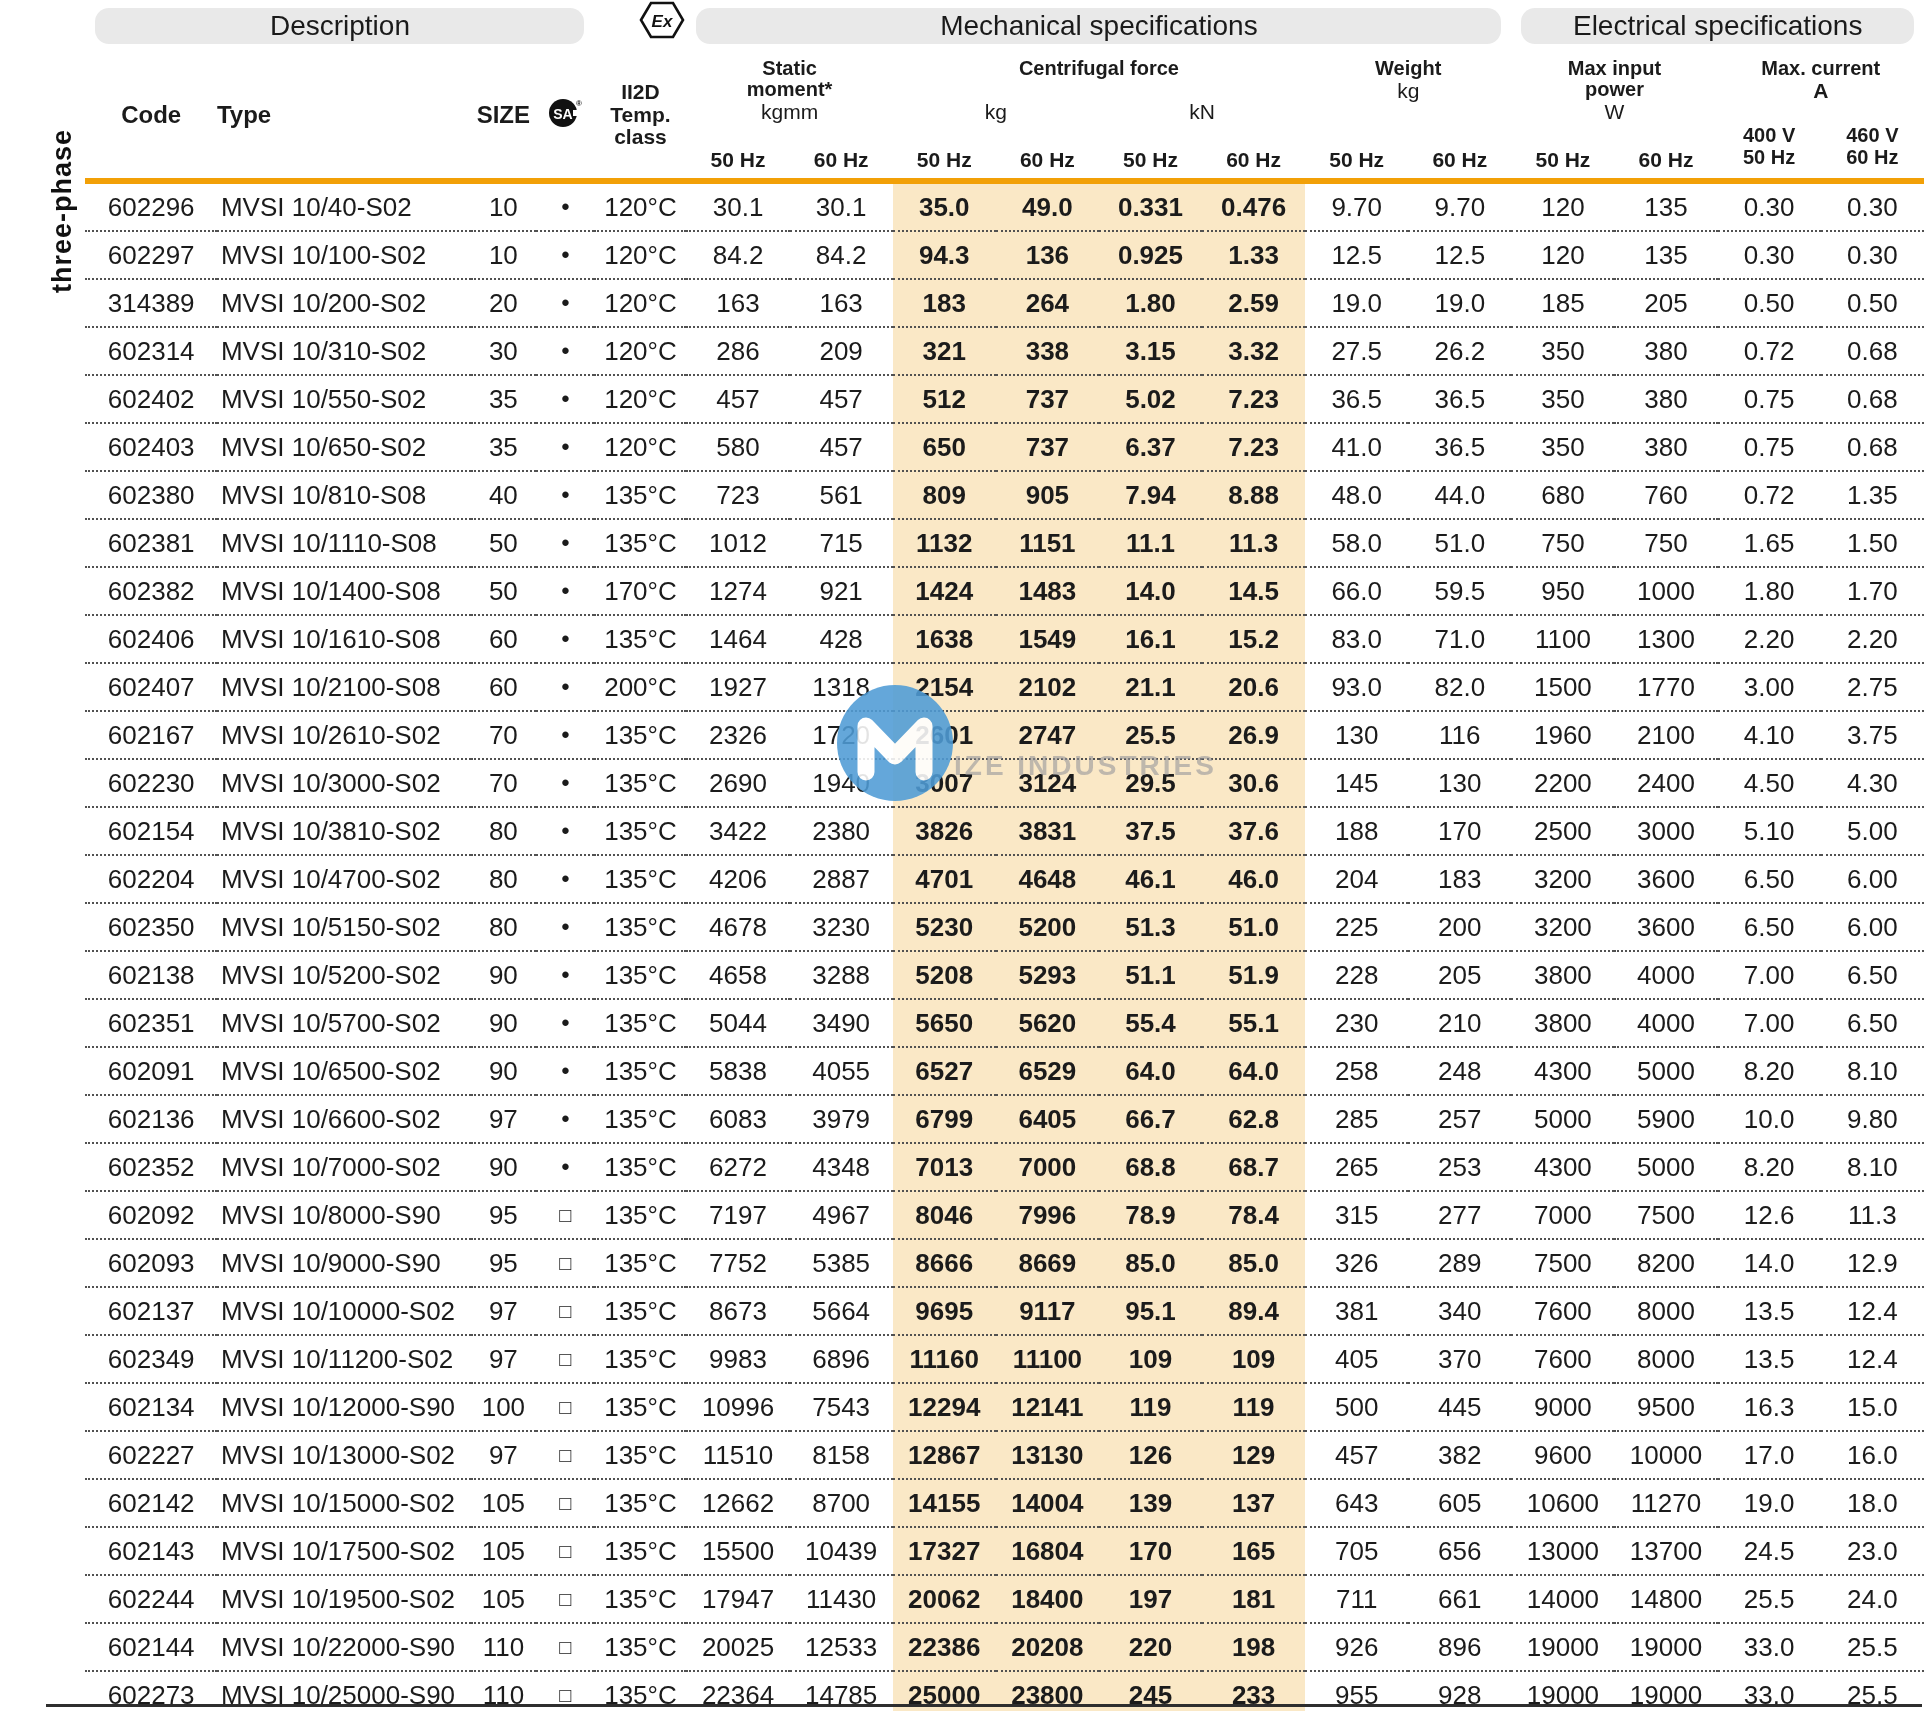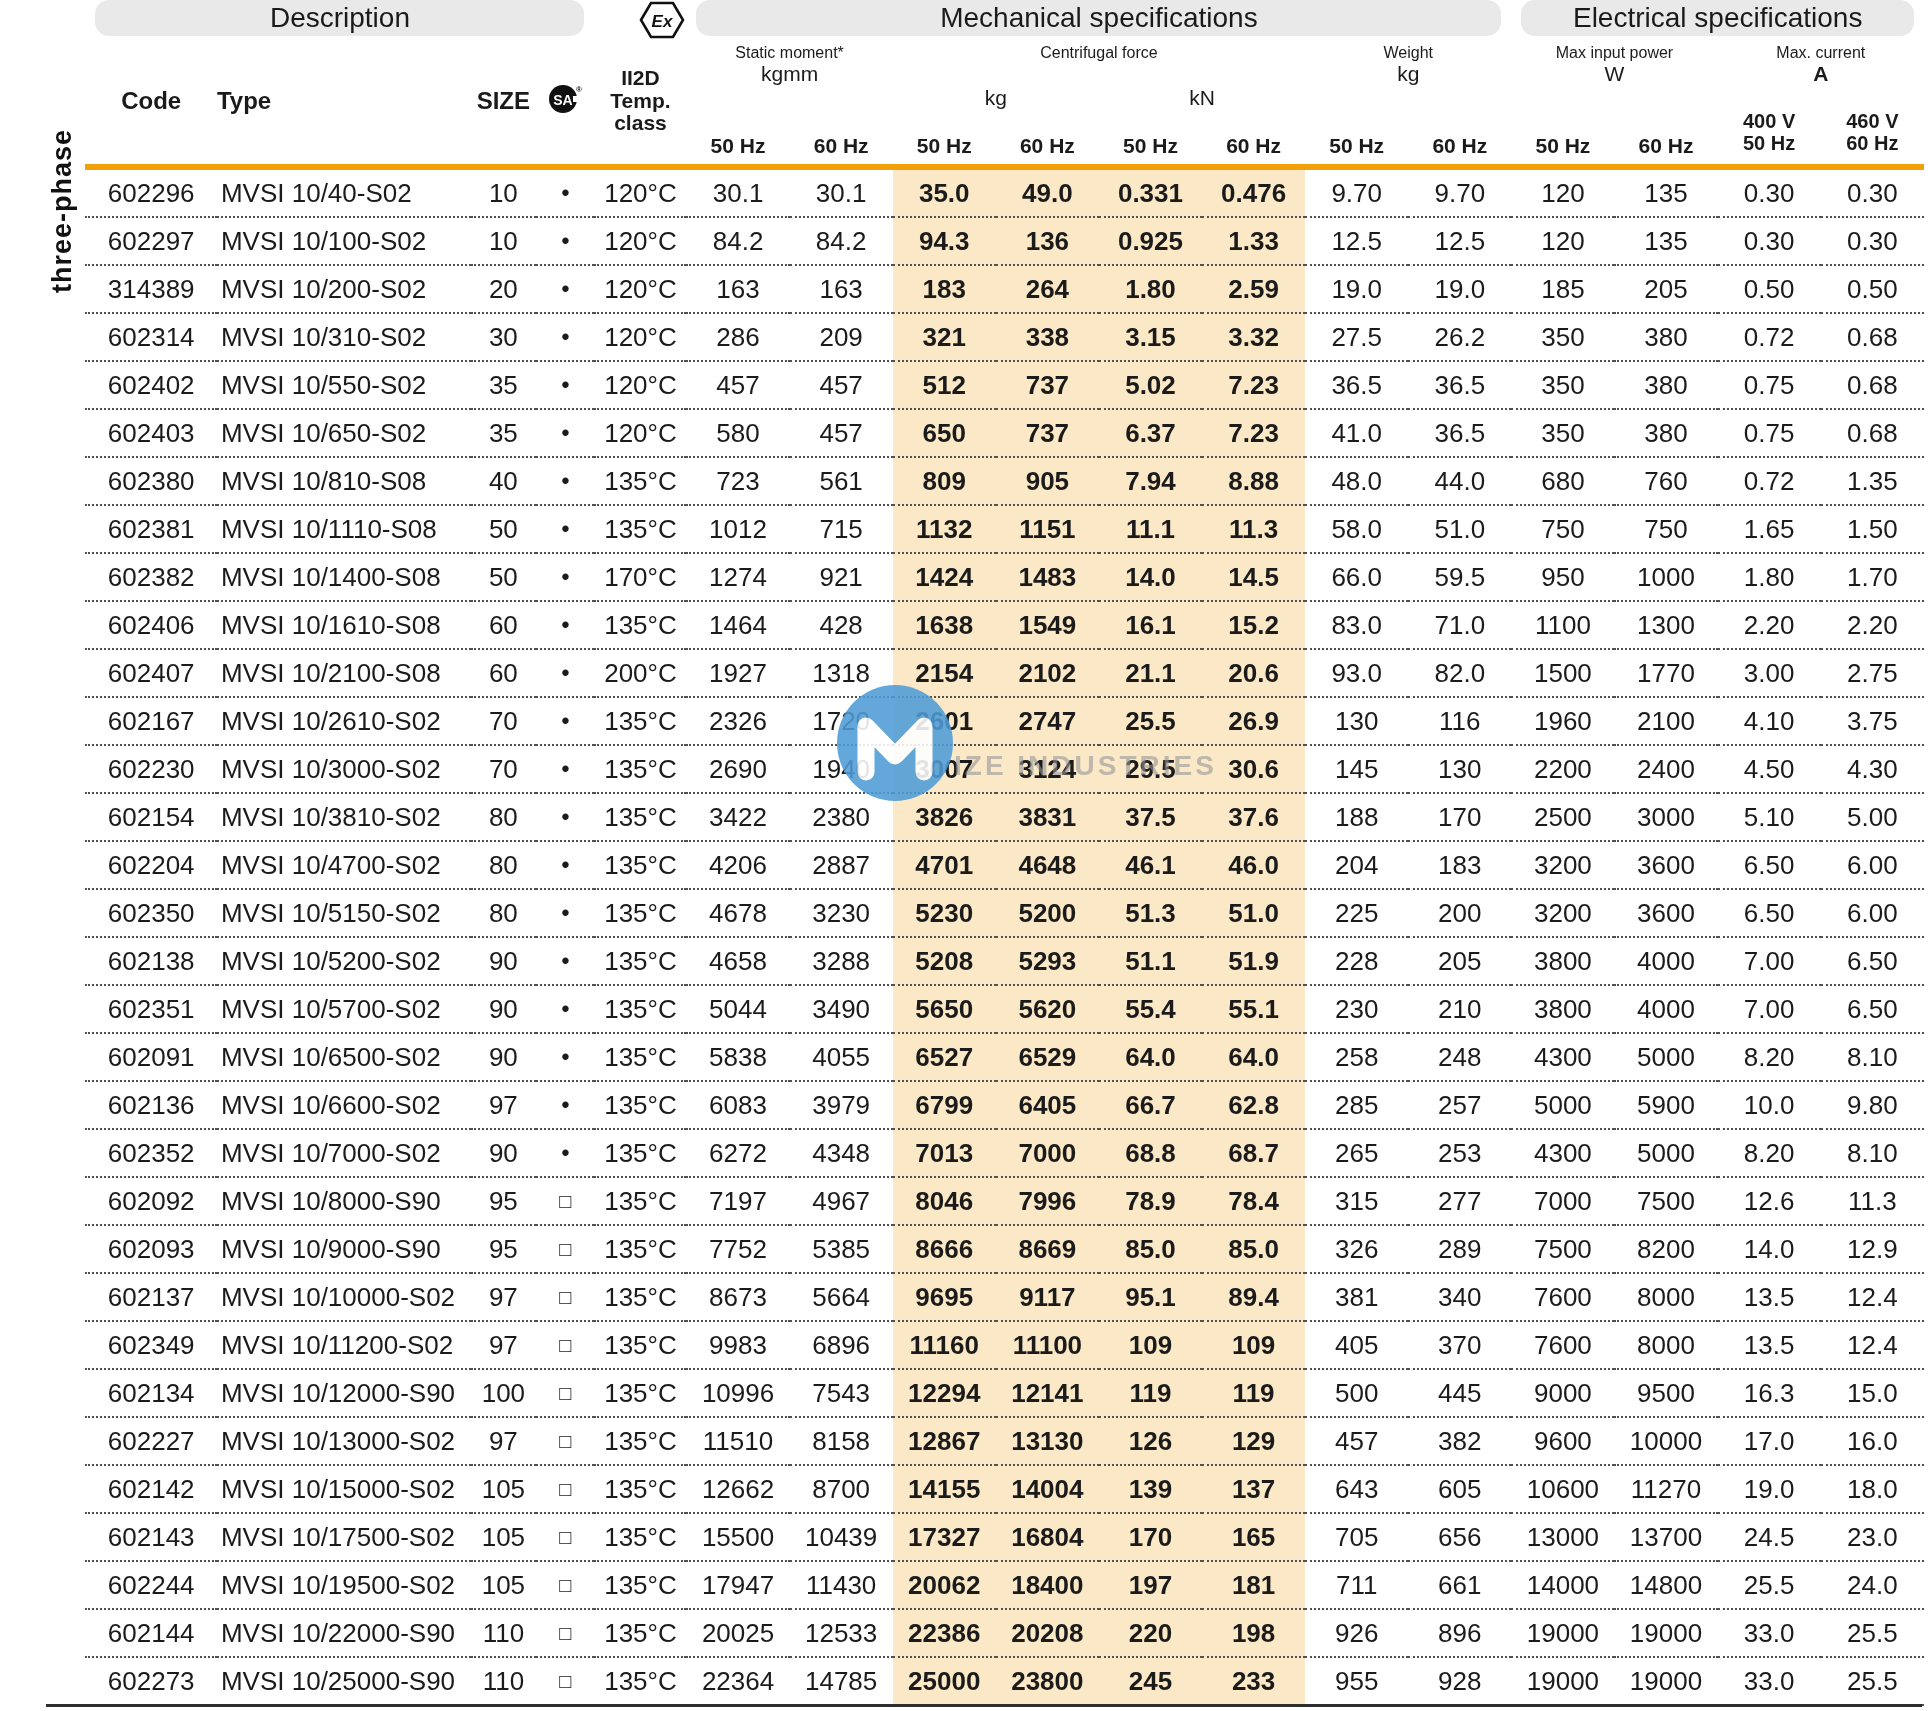--- a/index.html
+++ b/index.html
@@ -34,33 +34,33 @@
   }
   thead th, thead td{padding:0;font-weight:bold;vertical-align:bottom;text-align:center;}
 
   tr.boxesrow td{height:38px;vertical-align:top;}
   .hbox{
     background:#e9e9e9;
     border-radius:14px;
     height:36px;
     display:flex;align-items:center;justify-content:center;
     font-size:28px;font-weight:normal;color:#1a1a1a;
-    margin:0 10px;
+    margin:8px 10px;
   }
   .exwrap{display:flex;align-items:flex-start;justify-content:flex-end;height:38px;}
 
   tr.h1 th{height:42px;vertical-align:middle;}
   tr.h1 th.grp{vertical-align:top;padding-top:6px;}
   tr.h2 th{height:22px;font-weight:normal;font-size:21px;vertical-align:middle;}
   tr.h3 th{height:30px;font-size:21px;vertical-align:bottom;padding-bottom:6px;font-weight:bold;}
   tr.h3 th, tr.h3 td, th.orule, td.orule{border-bottom:6px solid #F2A007;}
 
   th.colhead{font-size:24px;}
   th.typehead{text-align:left;}
-  .grptitle{font-size:16px;font-weight:normal;line-height:1.05;}
+  .grptitle{font-size:20px;font-weight:bold;line-height:1.05;}
   .grpunit{font-size:21px;font-weight:normal;line-height:1.15;}
   .grpunit.bold{font-weight:bold;}
   .narrow{display:inline-block;max-width:150px;}
   .narrow2{display:inline-block;max-width:140px;}
   .tclass{font-size:21px;line-height:1.08;}
   .vv{font-size:20px;line-height:1.1;padding-bottom:4px;font-weight:bold;}
 
   tbody td{
     text-align:center;
     font-size:26px;

